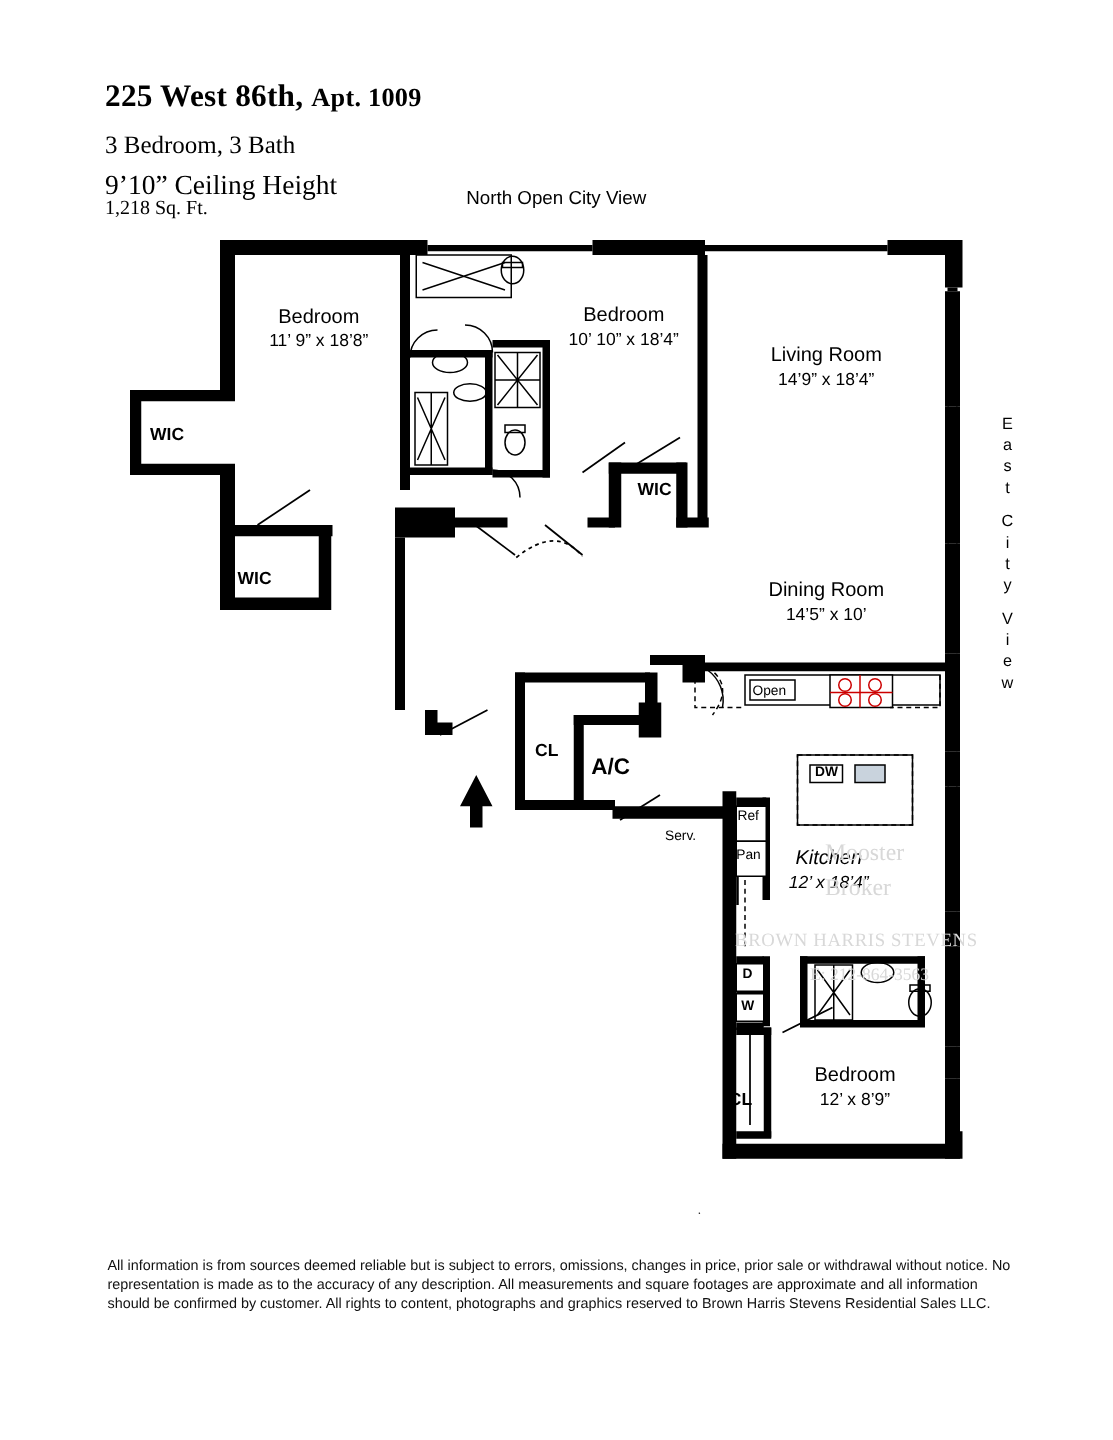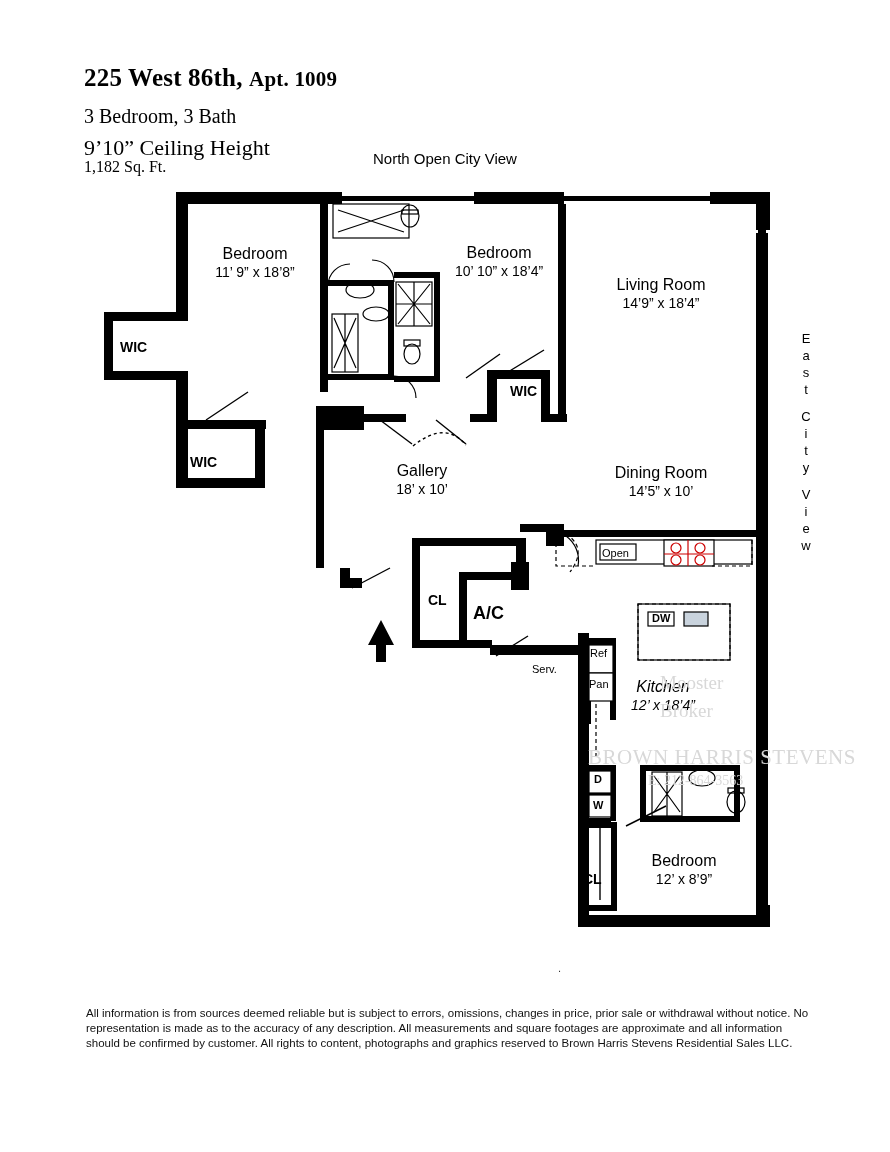--- a/index.html
+++ b/index.html
@@ -58,42 +58,42 @@
   .small-b{position:absolute;font-size:13px;font-weight:700;white-space:nowrap;}
   .small-n{position:absolute;font-size:11px;white-space:nowrap;}
 
   
   .wm{
     position:absolute;color:#d8d8d8;white-space:nowrap;
     pointer-events:none;
   }
   .wm1{left:660px;top:672px;font-size:19px;font-family:"Liberation Serif",serif;}
   .wm2{left:660px;top:700px;font-size:19px;font-family:"Liberation Serif",serif;}
-  .wm3{left:588px;top:745px;font-size:21px;font-family:"Liberation Serif",serif;letter-spacing:.5px;}
+  .wm3{left:588px;top:745px;font-size:15px;font-family:"Liberation Serif",serif;letter-spacing:.5px;}
   .wm4{left:648px;top:773px;font-size:14px;font-family:"Liberation Serif",serif;}
 
   
   .footer{
     position:absolute;left:86px;top:1006px;width:730px;
     font-size:11.5px;line-height:15px;color:#111;
   }
   .dot{position:absolute;left:558px;top:962px;font-size:11px;color:#333;}
 </style>
 </head>
 <body>
 
 <div class="page">
 
   <div class="title">
     <span>225 West 86th,</span>
     <span class="apt">Apt. 1009</span>
   </div>
   <div class="subtitle">3 Bedroom, 3 Bath</div>
   <div class="spec1">9’10” Ceiling Height</div>
-  <div class="spec2">1,182 Sq. Ft.</div>
+  <div class="spec2">1,218 Sq. Ft.</div>
 
   <div class="north-label">North Open City View</div>
 
   <div class="east-label">
     <span>E</span>
     <span>a</span>
     <span>s</span>
     <span>t</span>
     <span style="height:10px"></span>
     <span>C</span>
@@ -312,24 +312,20 @@
   <div class="rm" style="left:556px;top:276px;width:210px;">
     <div class="nm">Living Room</div>
     <div class="dm">14’9” x 18’4”</div>
   </div>
 
   <div class="rm" style="left:556px;top:450px;width:210px;margin-top:14px;">
     <div class="nm">Dining Room</div>
     <div class="dm">14’5” x 10’</div>
   </div>
 
-  <div class="rm" style="left:330px;top:462px;width:184px;">
-    <div class="nm">Gallery</div>
-    <div class="dm">18’ x 10’</div>
-  </div>
 
   <div class="rm" style="left:570px;top:678px;width:186px;font-style:italic;">
     <div class="nm">Kitchen</div>
     <div class="dm">12’ x 18’4”</div>
   </div>
 
   <div class="rm" style="left:590px;top:852px;width:188px;">
     <div class="nm">Bedroom</div>
     <div class="dm">12’ x 8’9”</div>
   </div>

